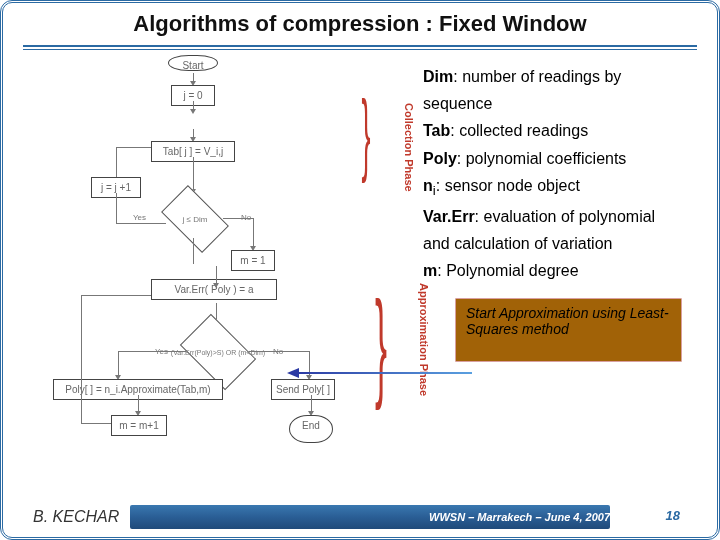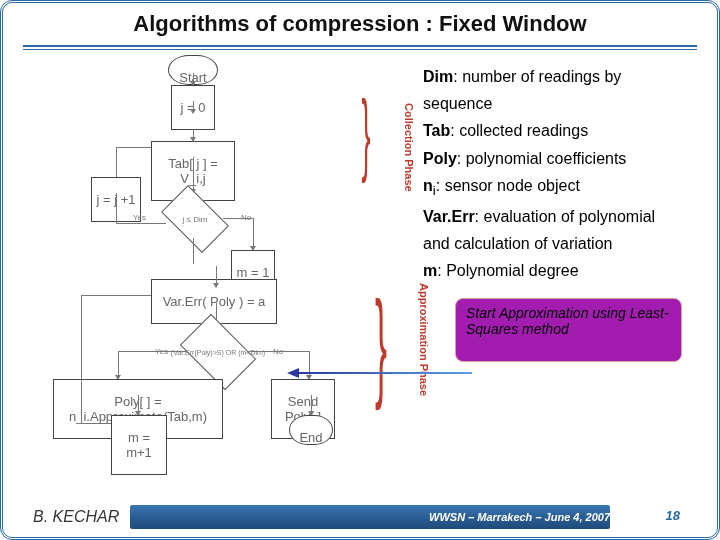--- a/index.html
+++ b/index.html
@@ -2,36 +2,36 @@
 <html><head>
 <meta charset="utf-8">
 <style>
   html,body{margin:0;padding:0;width:720px;height:540px;font-family:Arial,Helvetica,sans-serif;background:#fff;overflow:hidden}
   .slide{position:relative;width:720px;height:540px;box-sizing:border-box;border:3px double #2b6aa3;border-radius:12px}
   .title{position:absolute;top:8px;left:0;right:0;text-align:center;font-size:22px;font-weight:bold;color:#111}
   .hr1{position:absolute;top:42px;left:20px;right:20px;border-top:2px solid #2b6aa3}
   .hr2{position:absolute;top:46px;left:20px;right:20px;border-top:1px solid #2b6aa3}
 
   .flow{position:absolute;top:52px;left:60px;width:320px;height:445px}
-  .fbox{position:absolute;border:1px solid #444;background:#fff;font-size:13px;color:#666;text-align:center;padding:14px 4px;box-sizing:border-box}
+  .fbox{position:absolute;border:1px solid #444;background:#fff;font-size:10px;color:#666;text-align:center;padding:4px 4px;box-sizing:border-box}
   .oval{border-radius:50%/60%}
   .dia{position:absolute;width:56px;height:36px;transform:rotate(45deg);border:1px solid #555;background:#fff}
   .dia span{position:absolute;top:50%;left:50%;transform:translate(-50%,-50%) rotate(-45deg);font-size:8px;color:#777;white-space:nowrap}
   .lbl{position:absolute;font-size:8px;color:#777}
   .vline{position:absolute;width:1px;background:#777}
   .hline{position:absolute;height:1px;background:#777}
   .arrowDown{position:absolute;width:0;height:0;border-left:3px solid transparent;border-right:3px solid transparent;border-top:5px solid #777}
 
   .brace{position:absolute;color:#c0392b;font-size:90px;line-height:1;transform:scaleX(0.3)}
   .phase{position:absolute;writing-mode:vertical-rl;font-size:11px;font-weight:bold;color:#c0392b}
 
   .legend{position:absolute;top:60px;right:44px;width:250px;font-size:16px;line-height:1.7;color:#000}
   .legend b{font-weight:bold}
 
-  .approxBox{position:absolute;top:295px;right:35px;width:205px;height:50px;border:1px solid #d9a0a0;background:#a21caf;border-radius:8px;padding:6px 10px;font-size:14px;font-style:italic;color:#000}
+  .approxBox{position:absolute;top:295px;right:35px;width:205px;height:50px;border:1px solid #d9a0a0;background:#a16207;border-radius:1px;padding:6px 10px;font-size:14px;font-style:italic;color:#000}
   .approxArrow{position:absolute;top:365px;right:245px;width:185px;height:10px}
   .approxArrow .shaft{position:absolute;top:4px;left:10px;right:0;height:2px;background:linear-gradient(90deg,#2b3aa3,#5aa0e0)}
   .approxArrow .head{position:absolute;left:0;top:0;width:0;height:0;border-top:5px solid transparent;border-bottom:5px solid transparent;border-right:12px solid #2b3aa3}
 
   .footer{position:absolute;bottom:8px;left:12px;right:12px;height:24px}
   .footer .author{position:absolute;left:18px;top:3px;font-size:16px;font-style:italic;color:#333}
   .footer .bar{position:absolute;left:115px;right:95px;top:0;bottom:0;background:linear-gradient(180deg,#3a78b0 0%,#2a5e95 50%,#1f4a7a 100%);border-radius:2px;color:#fff;font-size:11px;font-style:italic;font-weight:bold;text-align:right;line-height:24px}
   .footer .pg{position:absolute;right:25px;top:3px;font-size:13px;font-weight:bold;font-style:italic;color:#2b6aa3}
 </style>
 </head>

